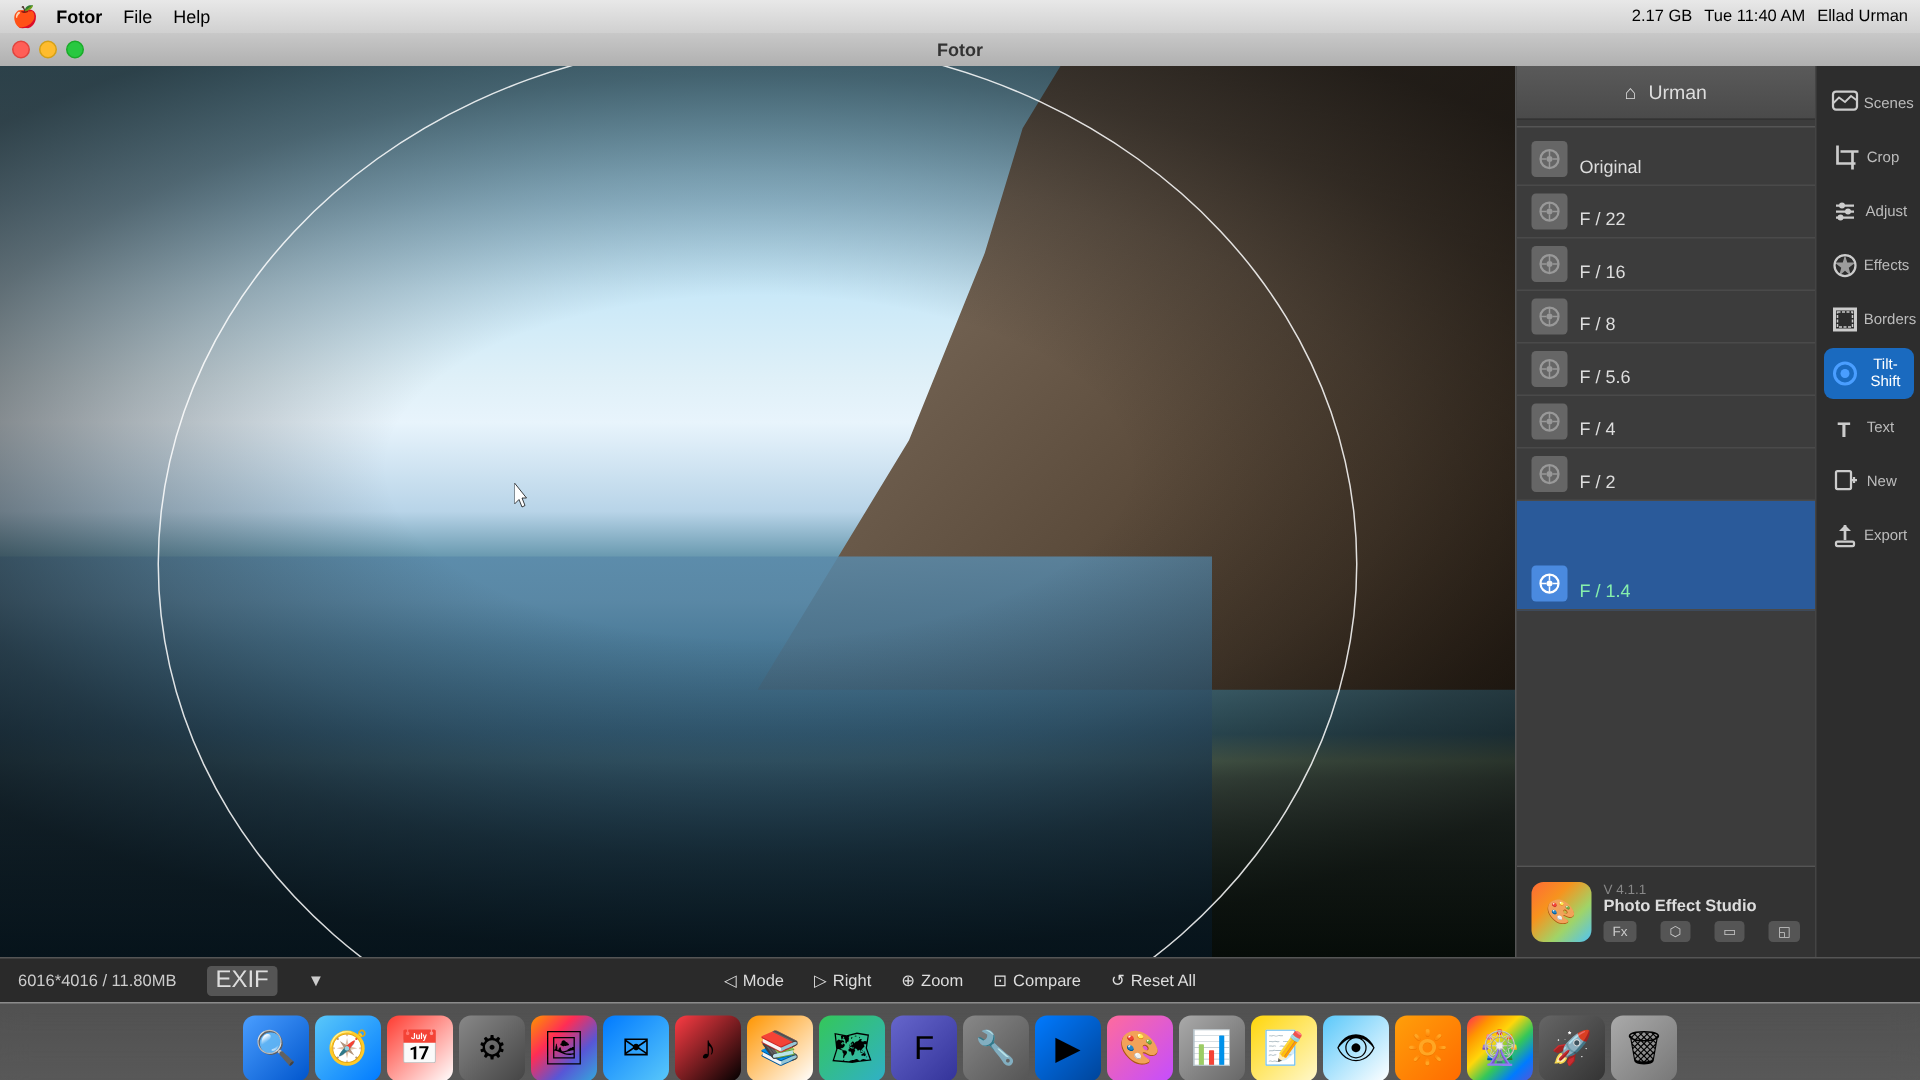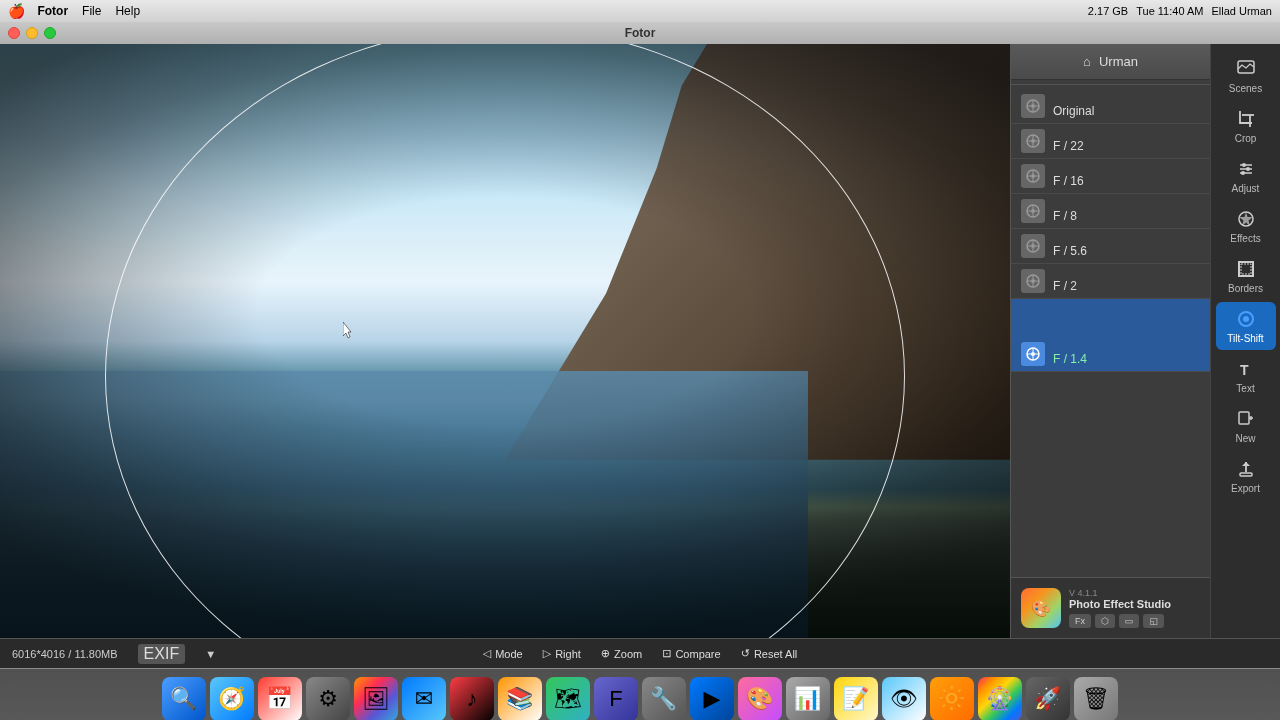--- a/index.html
+++ b/index.html
@@ -304,21 +304,21 @@
       border-radius: 8px;
       background: linear-gradient(135deg, #ff6b35, #f7931e, #a0d468, #4fc3f7);
       display: flex;
       align-items: center;
       justify-content: center;
       font-size: 16px;
       flex-shrink: 0;
     }
     .ad-title { color: #ddd; font-size: 11px; font-weight: 600; }
     .ad-version { color: #888; font-size: 9px; }
-    .ad-buttons { display: flex; gap: 4px; margin-top: 4px; }
+    .ad-buttons { display: flex; gap: 16px; margin-top: 4px; }
     .ad-btn {
       background: #555;
       color: #ccc;
       border: none;
       padding: 2px 6px;
       border-radius: 3px;
       font-size: 9px;
       cursor: pointer;
     }
 
@@ -329,21 +329,21 @@
       border-left: 1px solid #444;
       display: flex;
       flex-direction: column;
       align-items: center;
       padding-top: 8px;
       gap: 2px;
     }
     .tool-item {
       width: 60px;
       display: flex;
-      flex-direction: column;
+      flex-direction: row;
       align-items: center;
       padding: 6px 4px;
       border-radius: 6px;
       cursor: pointer;
       gap: 3px;
     }
     .tool-item.active { background: #1a6abf; }
     .tool-icon {
       width: 22px;
       height: 22px;
@@ -541,20 +541,33 @@
             <svg width="16" height="16" viewBox="0 0 16 16">
     <circle cx="8" cy="8" r="6" fill="none" stroke="#999" stroke-width="1.5"></circle>
     <circle cx="8" cy="8" r="2" fill="#999"></circle>
     <line x1="8" y1="2" x2="8" y2="6" stroke="#999" stroke-width="1"></line>
     <line x1="8" y1="10" x2="8" y2="14" stroke="#999" stroke-width="1"></line>
     <line x1="2" y1="8" x2="6" y2="8" stroke="#999" stroke-width="1"></line>
     <line x1="10" y1="8" x2="14" y2="8" stroke="#999" stroke-width="1"></line>
   </svg>
           </div>
           <span class="filter-name">F / 5.6</span>
+        </div>
+        <div class="filter-item">
+          <div class="filter-icon">
+            <svg width="16" height="16" viewBox="0 0 16 16">
+    <circle cx="8" cy="8" r="6" fill="none" stroke="#999" stroke-width="1.5"></circle>
+    <circle cx="8" cy="8" r="2" fill="#999"></circle>
+    <line x1="8" y1="2" x2="8" y2="6" stroke="#999" stroke-width="1"></line>
+    <line x1="8" y1="10" x2="8" y2="14" stroke="#999" stroke-width="1"></line>
+    <line x1="2" y1="8" x2="6" y2="8" stroke="#999" stroke-width="1"></line>
+    <line x1="10" y1="8" x2="14" y2="8" stroke="#999" stroke-width="1"></line>
+  </svg>
+          </div>
+          <span class="filter-name">F / 4</span>
         </div>
         <div class="filter-item">
           <div class="filter-icon">
             <svg width="16" height="16" viewBox="0 0 16 16">
     <circle cx="8" cy="8" r="6" fill="none" stroke="#999" stroke-width="1.5"></circle>
     <circle cx="8" cy="8" r="2" fill="#999"></circle>
     <line x1="8" y1="2" x2="8" y2="6" stroke="#999" stroke-width="1"></line>
     <line x1="8" y1="10" x2="8" y2="14" stroke="#999" stroke-width="1"></line>
     <line x1="2" y1="8" x2="6" y2="8" stroke="#999" stroke-width="1"></line>
     <line x1="10" y1="8" x2="14" y2="8" stroke="#999" stroke-width="1"></line>

